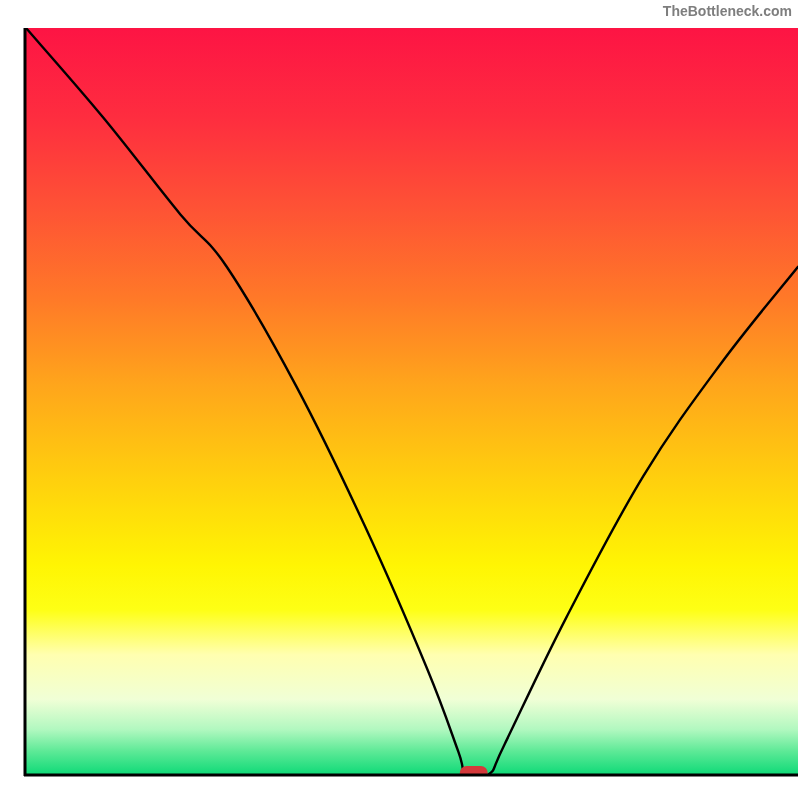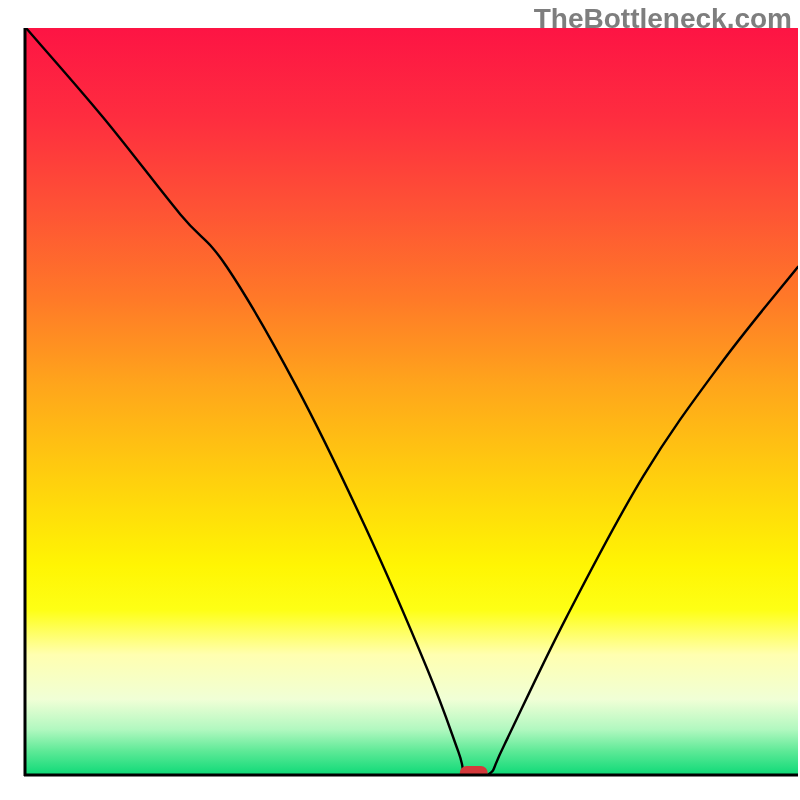--- a/index.html
+++ b/index.html
@@ -13,21 +13,21 @@
   }
   .wrap {
     position: relative;
     width: 800px;
     height: 800px;
   }
   .attribution {
     position: absolute;
     top: 3px;
     right: 8px;
-    font-size: 28px;
+    font-size: 14px;
     font-weight: 700;
     color: #7e7e7e;
     letter-spacing: 0;
     z-index: 50;
   }
   svg {
     position: absolute;
     top: 0;
     left: 0;
   }

